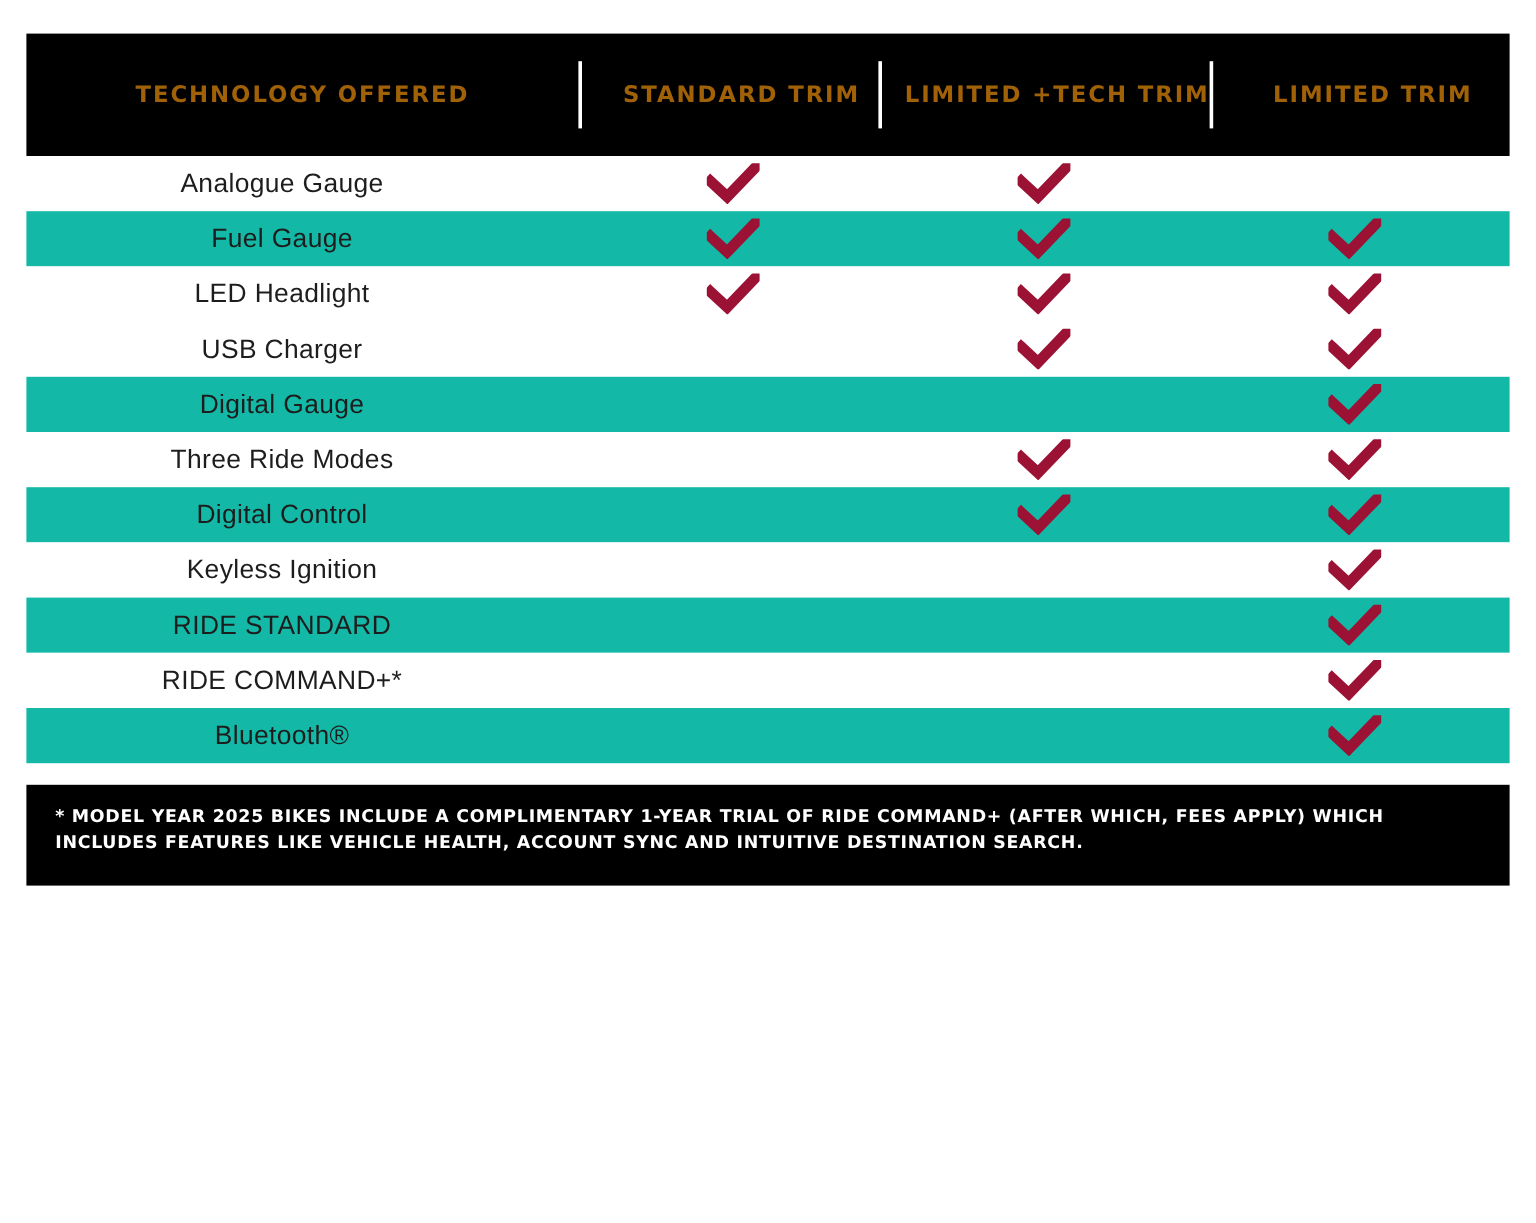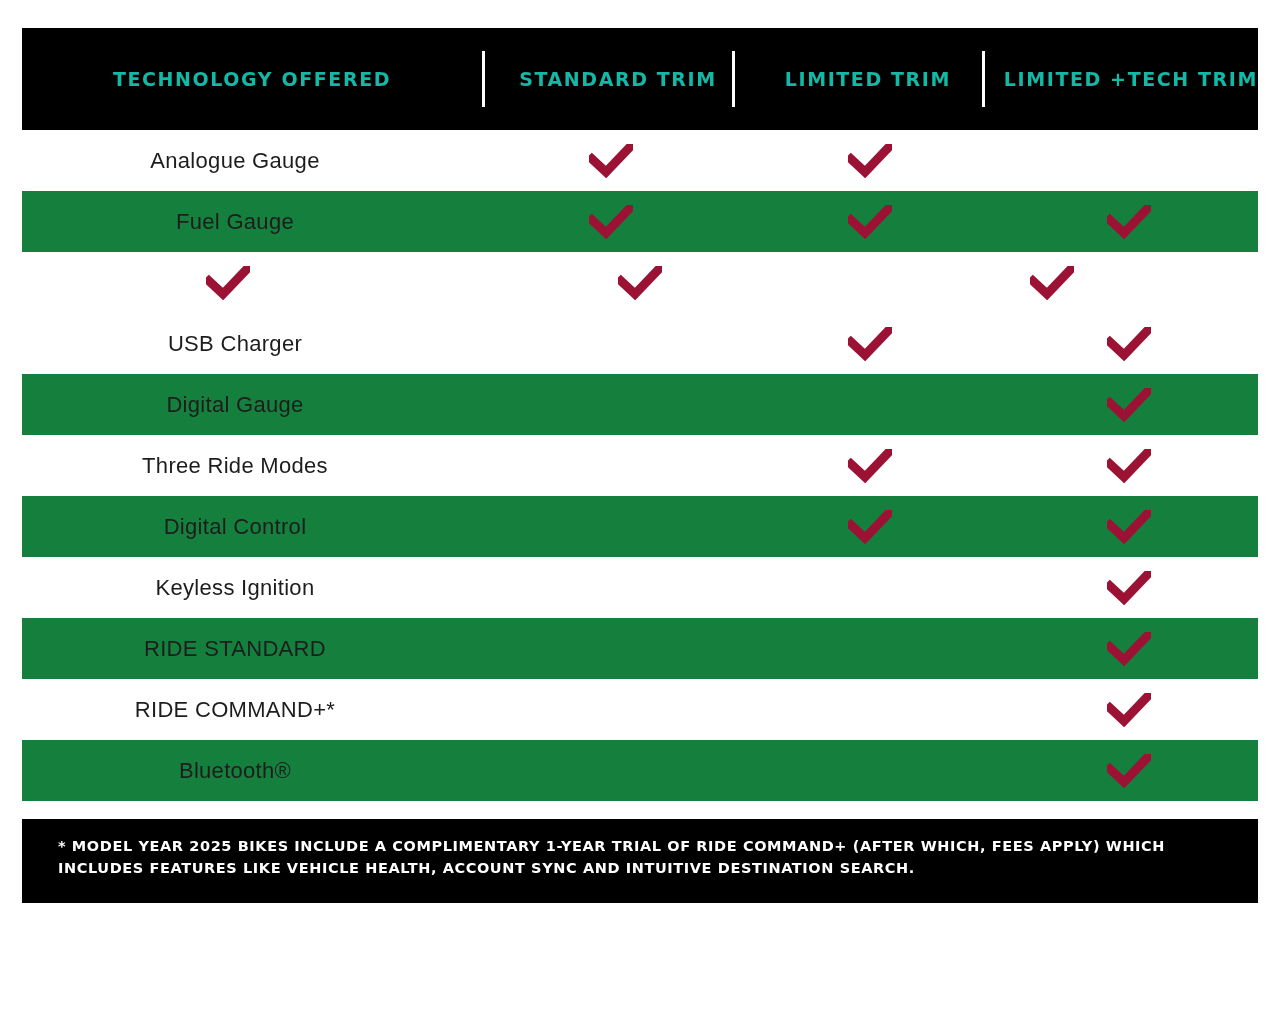--- a/index.html
+++ b/index.html
@@ -25,21 +25,21 @@
 
   
   .table-header {
     background: #000000;
     height: 102px;
     display: flex;
     align-items: center;
     box-sizing: border-box;
   }
   .th {
-    color: #14b8a6;
+    color: #a16207;
     font-family: "DejaVu Sans", sans-serif;
     font-weight: 700;
     font-size: 19px;
     letter-spacing: 1.6px;
     text-align: center;
     text-transform: uppercase;
     position: relative;
     box-sizing: border-box;
     white-space: nowrap;
   }
@@ -54,24 +54,24 @@
     width: 3px;
     height: 56px;
     background: #ffffff;
   }
 
   
   .rows { }
   .row {
     display: flex;
     align-items: center;
-    height: 61px;
-    box-sizing: border-box;
-  }
-  .row.alt { background: #15803d; }
+    height: 46px;
+    box-sizing: border-box;
+  }
+  .row.alt { background: #14b8a6; }
   .row.plain { background: #ffffff; }
 
   .cell-feature {
     flex: 0 0 460px;
     text-align: center;
     font-family: "Liberation Sans", sans-serif;
     font-weight: 400;
     font-size: 22px;
     letter-spacing: 0.3px;
     color: #1d1d1d;
@@ -94,40 +94,40 @@
     width: 44px;
     height: 34px;
   }
 
   
   .footnote {
     margin-top: 18px;
     background: #000000;
     color: #ffffff;
     box-sizing: border-box;
-    padding: 16px 30px 18px 36px;
+    padding: 16px 30px 18px 24px;
     font-family: "DejaVu Sans", sans-serif;
     font-weight: 700;
     font-size: 14.5px;
     letter-spacing: 0.6px;
     line-height: 1.55;
     text-transform: uppercase;
     height: 84px;
   }
 </style>
 </head>
 <body>
 
 <div class="page">
 
   <div class="table-header">
     <div class="th th-feature">TECHNOLOGY OFFERED</div>
     <div class="th th-trim">STANDARD TRIM</div>
+    <div class="th th-trim">LIMITED +TECH TRIM</div>
     <div class="th th-trim">LIMITED TRIM</div>
-    <div class="th th-trim">LIMITED +TECH TRIM</div>
   </div>
 
   <div class="rows" id="rows-container">
       <div class="row plain">
         <div class="cell-feature">Analogue Gauge</div>
         <div class="cell-mark">
           <span>
             <svg class="check" viewBox="0 0 44 34" xmlns="http://www.w3.org/2000/svg">
               <path d="M3 15 L17 28 L41 3" fill="none" stroke="#9c1234" stroke-width="9" stroke-linecap="square" stroke-linejoin="miter"></path>
             </svg>
@@ -162,20 +162,21 @@
         </div>
         <div class="cell-mark">
           <span>
             <svg class="check" viewBox="0 0 44 34" xmlns="http://www.w3.org/2000/svg">
               <path d="M3 15 L17 28 L41 3" fill="none" stroke="#9c1234" stroke-width="9" stroke-linecap="square" stroke-linejoin="miter"></path>
             </svg>
           </span>
         </div>
       </div>
       <div class="row plain">
+        <div class="cell-feature">LED Headlight</div>
         <div class="cell-mark">
           <span>
             <svg class="check" viewBox="0 0 44 34" xmlns="http://www.w3.org/2000/svg">
               <path d="M3 15 L17 28 L41 3" fill="none" stroke="#9c1234" stroke-width="9" stroke-linecap="square" stroke-linejoin="miter"></path>
             </svg>
           </span>
         </div>
         <div class="cell-mark">
           <span>
             <svg class="check" viewBox="0 0 44 34" xmlns="http://www.w3.org/2000/svg">

